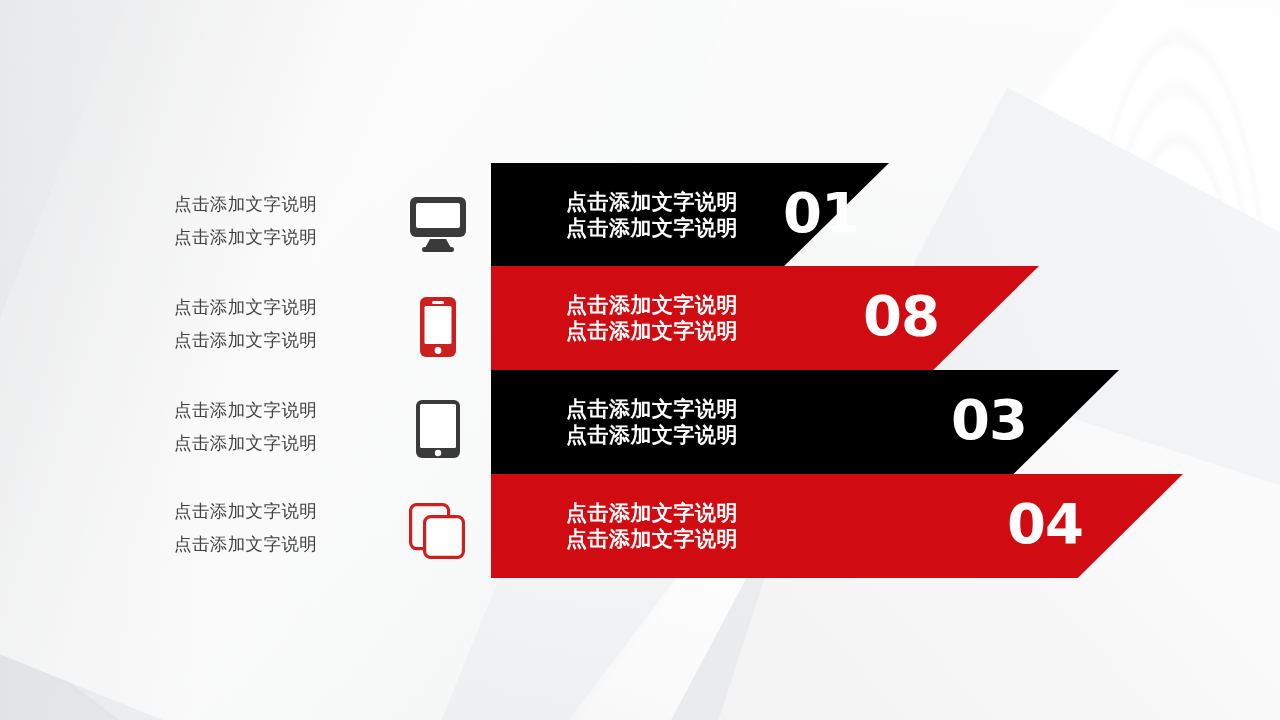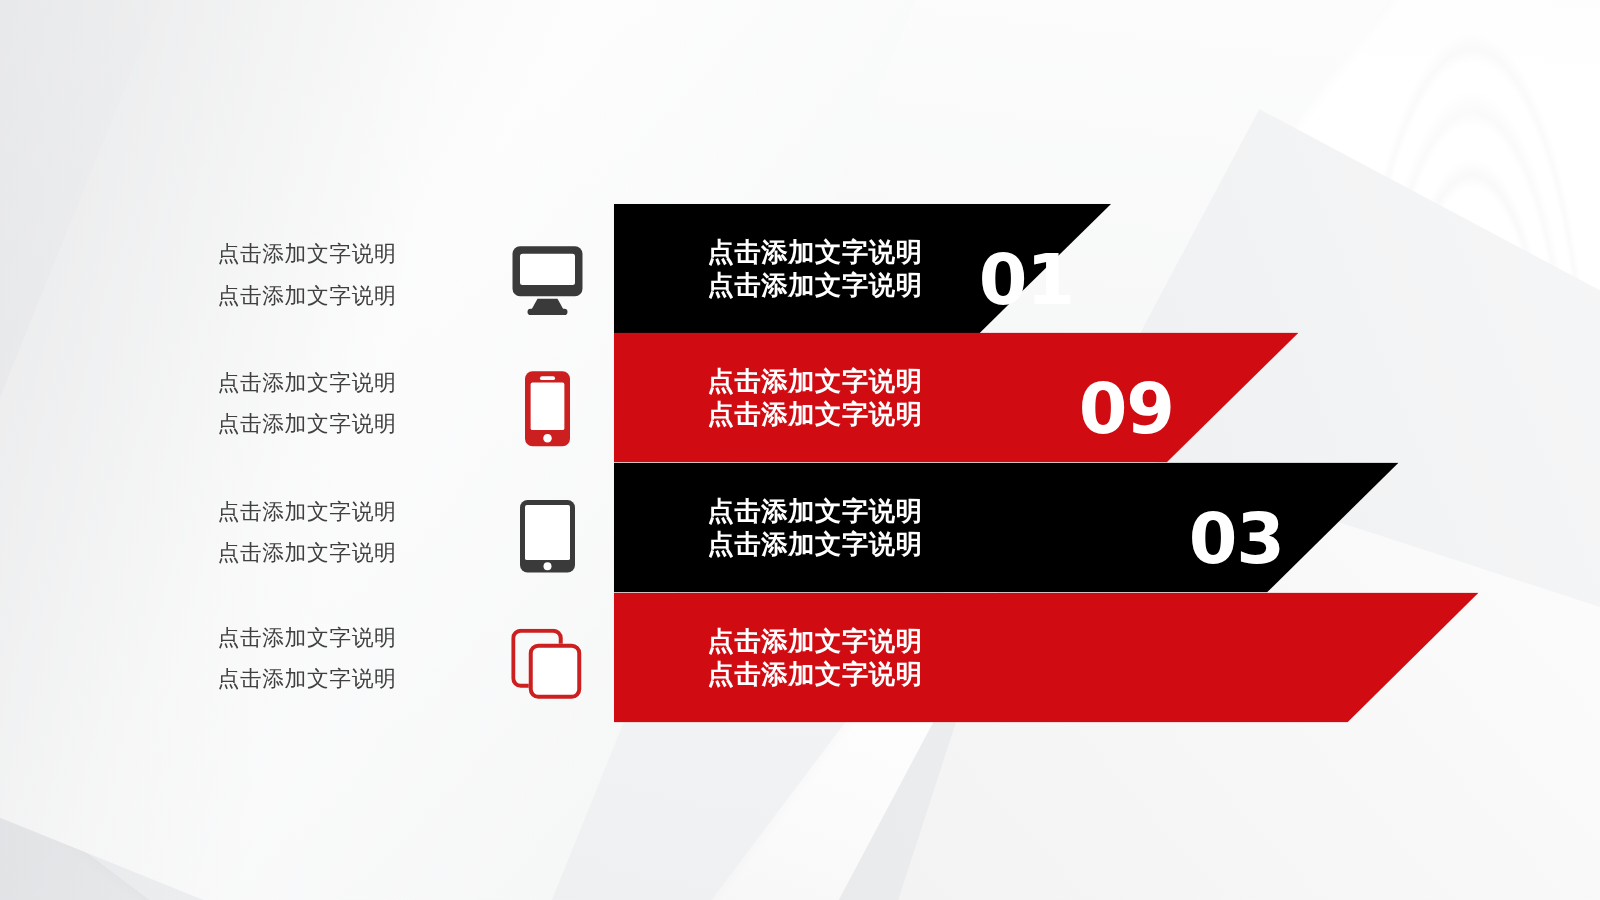--- a/index.html
+++ b/index.html
@@ -153,21 +153,20 @@
     white-space: nowrap;
   }
   .banner-lines .ln { display: block; }
   .banner-num {
     position: absolute;
     font-size: 56px;
     font-weight: 700;
     line-height: 1;
     letter-spacing: -1px;
     font-family: "DejaVu Sans", "Liberation Sans", sans-serif;
-    margin-top: 12px;
   }
 
   #banner1 { width: 398px; }
   #banner2 { width: 548px; }
   #banner3 { width: 628px; }
   #banner4 { width: 692px; }
 
   #b1shape { background: #000000; clip-path: polygon(0 0, 100% 0, 73.4% 100%, 0 100%); }
   #b2shape { background: #d00b12; clip-path: polygon(0 0, 100% 0, 80.7% 100%, 0 100%); }
   #b3shape { background: #000000; clip-path: polygon(0 0, 100% 0, 83.2% 100%, 0 100%); }
@@ -275,21 +274,21 @@
       </div>
     </div>
 
     <div class="banner" id="banner2" style="top:266px">
       <div class="banner-shape" id="b2shape"></div>
       <div class="banner-body">
         <div class="banner-lines" id="b2lines">
           <span class="ln">点击添加文字说明</span>
           <span class="ln">点击添加文字说明</span>
         </div>
-        <div class="banner-num" id="b2num">09</div>
+        <div class="banner-num" id="b2num">08</div>
       </div>
     </div>
 
     <div class="banner" id="banner3" style="top:370px">
       <div class="banner-shape" id="b3shape"></div>
       <div class="banner-body">
         <div class="banner-lines" id="b3lines">
           <span class="ln">点击添加文字说明</span>
           <span class="ln">点击添加文字说明</span>
         </div>
@@ -297,17 +296,18 @@
       </div>
     </div>
 
     <div class="banner" id="banner4" style="top:474px">
       <div class="banner-shape" id="b4shape"></div>
       <div class="banner-body">
         <div class="banner-lines" id="b4lines">
           <span class="ln">点击添加文字说明</span>
           <span class="ln">点击添加文字说明</span>
         </div>
+        <div class="banner-num" id="b4num">04</div>
       </div>
     </div>
 
   </div>
 </div>
 
 </body></html>

